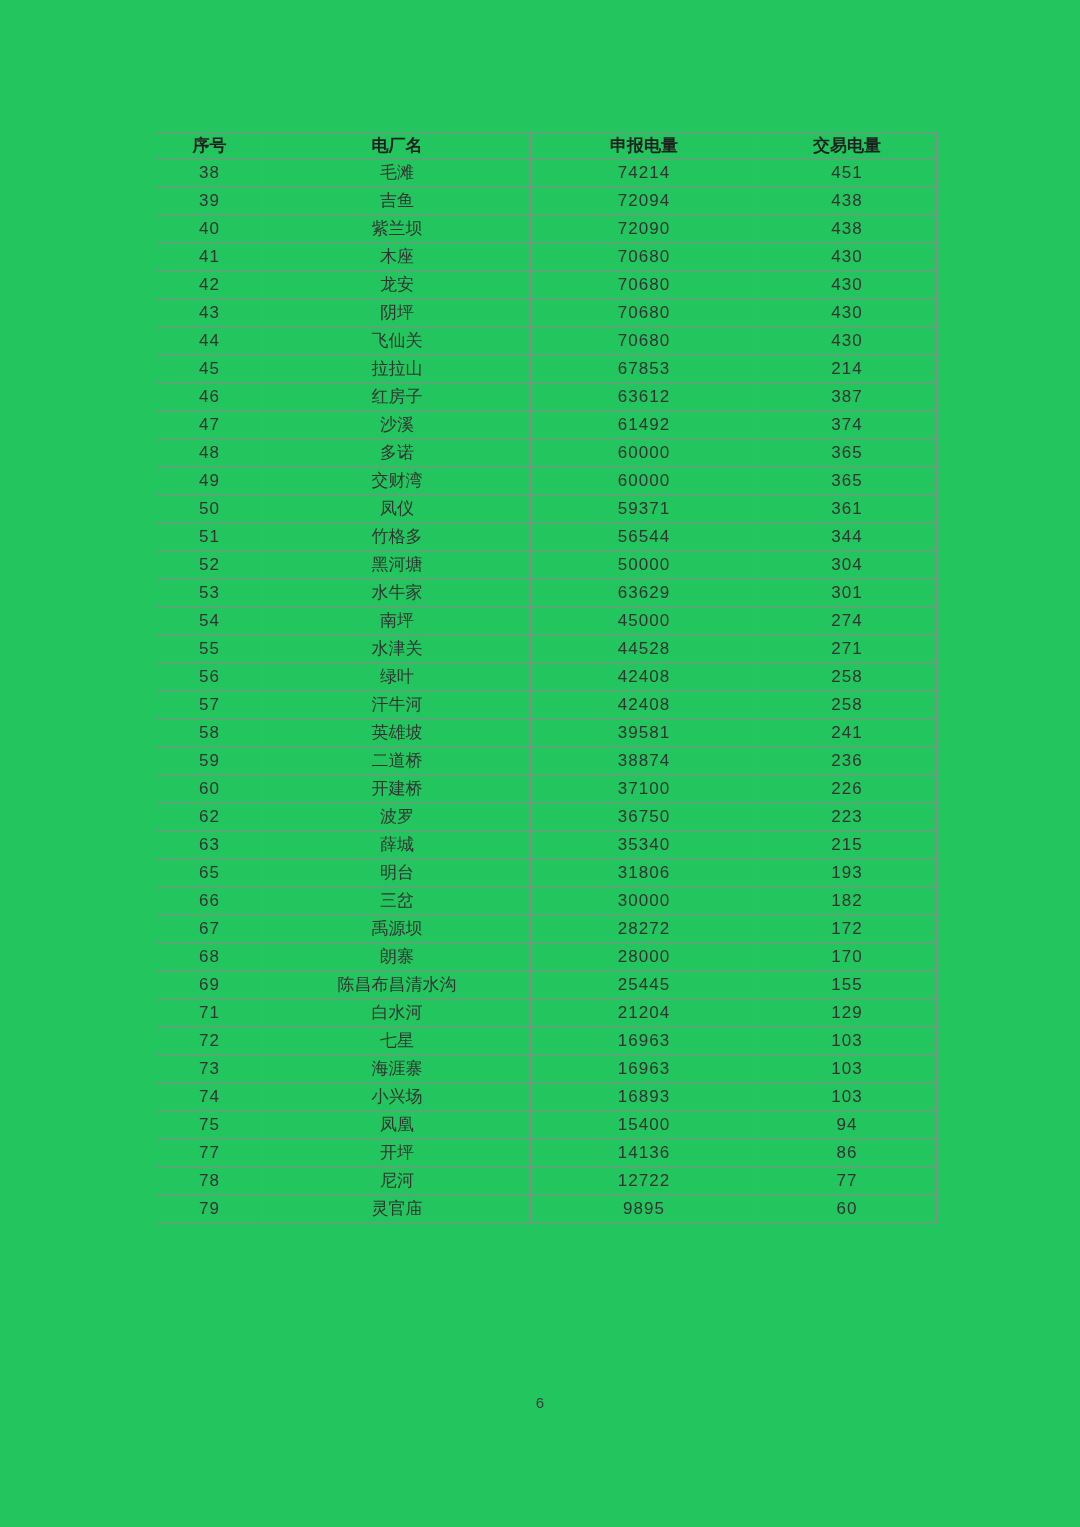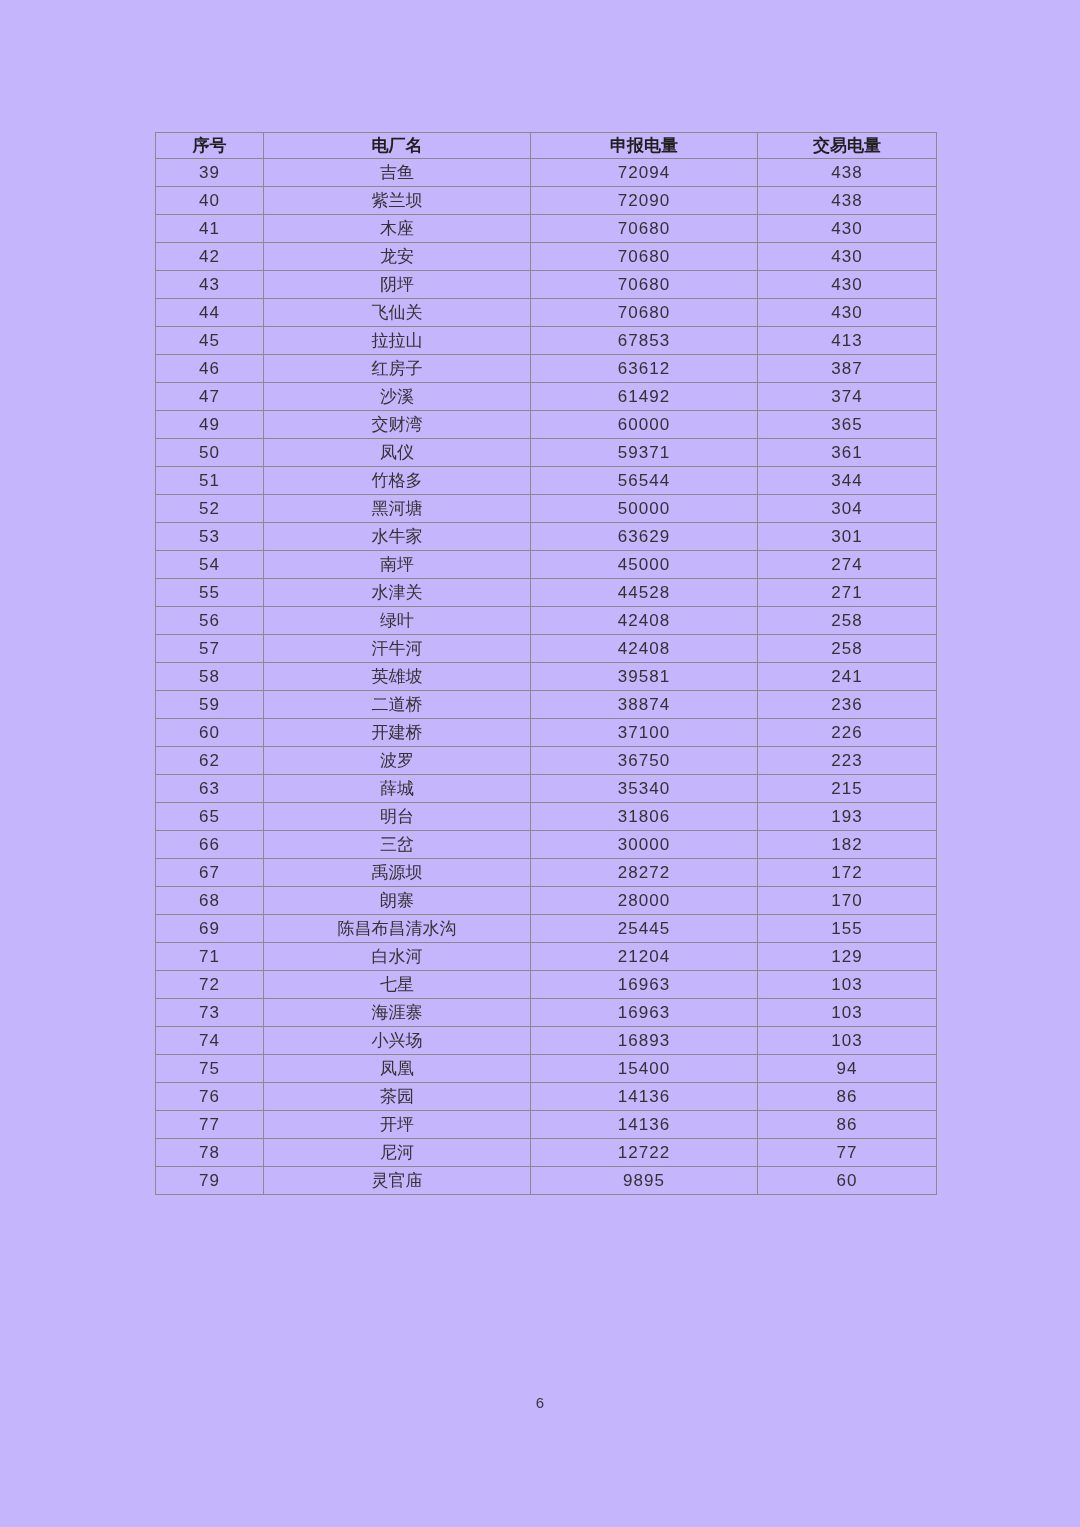--- a/index.html
+++ b/index.html
@@ -1,21 +1,21 @@
 <!DOCTYPE html>
 <html><head>
 <meta charset="utf-8">
 <style>
   html, body { margin: 0; padding: 0; }
   body { background: #ffffff; }
   .page {
     position: relative;
     width: 1080px;
     height: 1527px;
-    background: #c4b5fd;
+    background: #22c55e;
     font-family: "Liberation Sans", "DejaVu Sans", sans-serif;
     color: #2f2f2f;
     overflow: hidden;
   }
   table.data-table {
     position: absolute;
     left: 155px;
     top: 132px;
     width: 781px;
     border-collapse: collapse;
@@ -69,20 +69,26 @@
     <thead>
       <tr>
         <th>序号</th>
         <th>电厂名</th>
         <th>申报电量</th>
         <th>交易电量</th>
       </tr>
     </thead>
     <tbody>
         <tr>
+          <td class="num">38</td>
+          <td>毛滩</td>
+          <td class="num">74214</td>
+          <td class="num">451</td>
+        </tr>
+        <tr>
           <td class="num">39</td>
           <td>吉鱼</td>
           <td class="num">72094</td>
           <td class="num">438</td>
         </tr>
         <tr>
           <td class="num">40</td>
           <td>紫兰坝</td>
           <td class="num">72090</td>
           <td class="num">438</td>
@@ -108,35 +114,41 @@
         <tr>
           <td class="num">44</td>
           <td>飞仙关</td>
           <td class="num">70680</td>
           <td class="num">430</td>
         </tr>
         <tr>
           <td class="num">45</td>
           <td>拉拉山</td>
           <td class="num">67853</td>
-          <td class="num">413</td>
+          <td class="num">214</td>
         </tr>
         <tr>
           <td class="num">46</td>
           <td>红房子</td>
           <td class="num">63612</td>
           <td class="num">387</td>
         </tr>
         <tr>
           <td class="num">47</td>
           <td>沙溪</td>
           <td class="num">61492</td>
           <td class="num">374</td>
         </tr>
         <tr>
+          <td class="num">48</td>
+          <td>多诺</td>
+          <td class="num">60000</td>
+          <td class="num">365</td>
+        </tr>
+        <tr>
           <td class="num">49</td>
           <td>交财湾</td>
           <td class="num">60000</td>
           <td class="num">365</td>
         </tr>
         <tr>
           <td class="num">50</td>
           <td>凤仪</td>
           <td class="num">59371</td>
           <td class="num">361</td>
@@ -267,26 +279,20 @@
           <td class="num">16893</td>
           <td class="num">103</td>
         </tr>
         <tr>
           <td class="num">75</td>
           <td>凤凰</td>
           <td class="num">15400</td>
           <td class="num">94</td>
         </tr>
         <tr>
-          <td class="num">76</td>
-          <td>茶园</td>
-          <td class="num">14136</td>
-          <td class="num">86</td>
-        </tr>
-        <tr>
           <td class="num">77</td>
           <td>开坪</td>
           <td class="num">14136</td>
           <td class="num">86</td>
         </tr>
         <tr>
           <td class="num">78</td>
           <td>尼河</td>
           <td class="num">12722</td>
           <td class="num">77</td>

